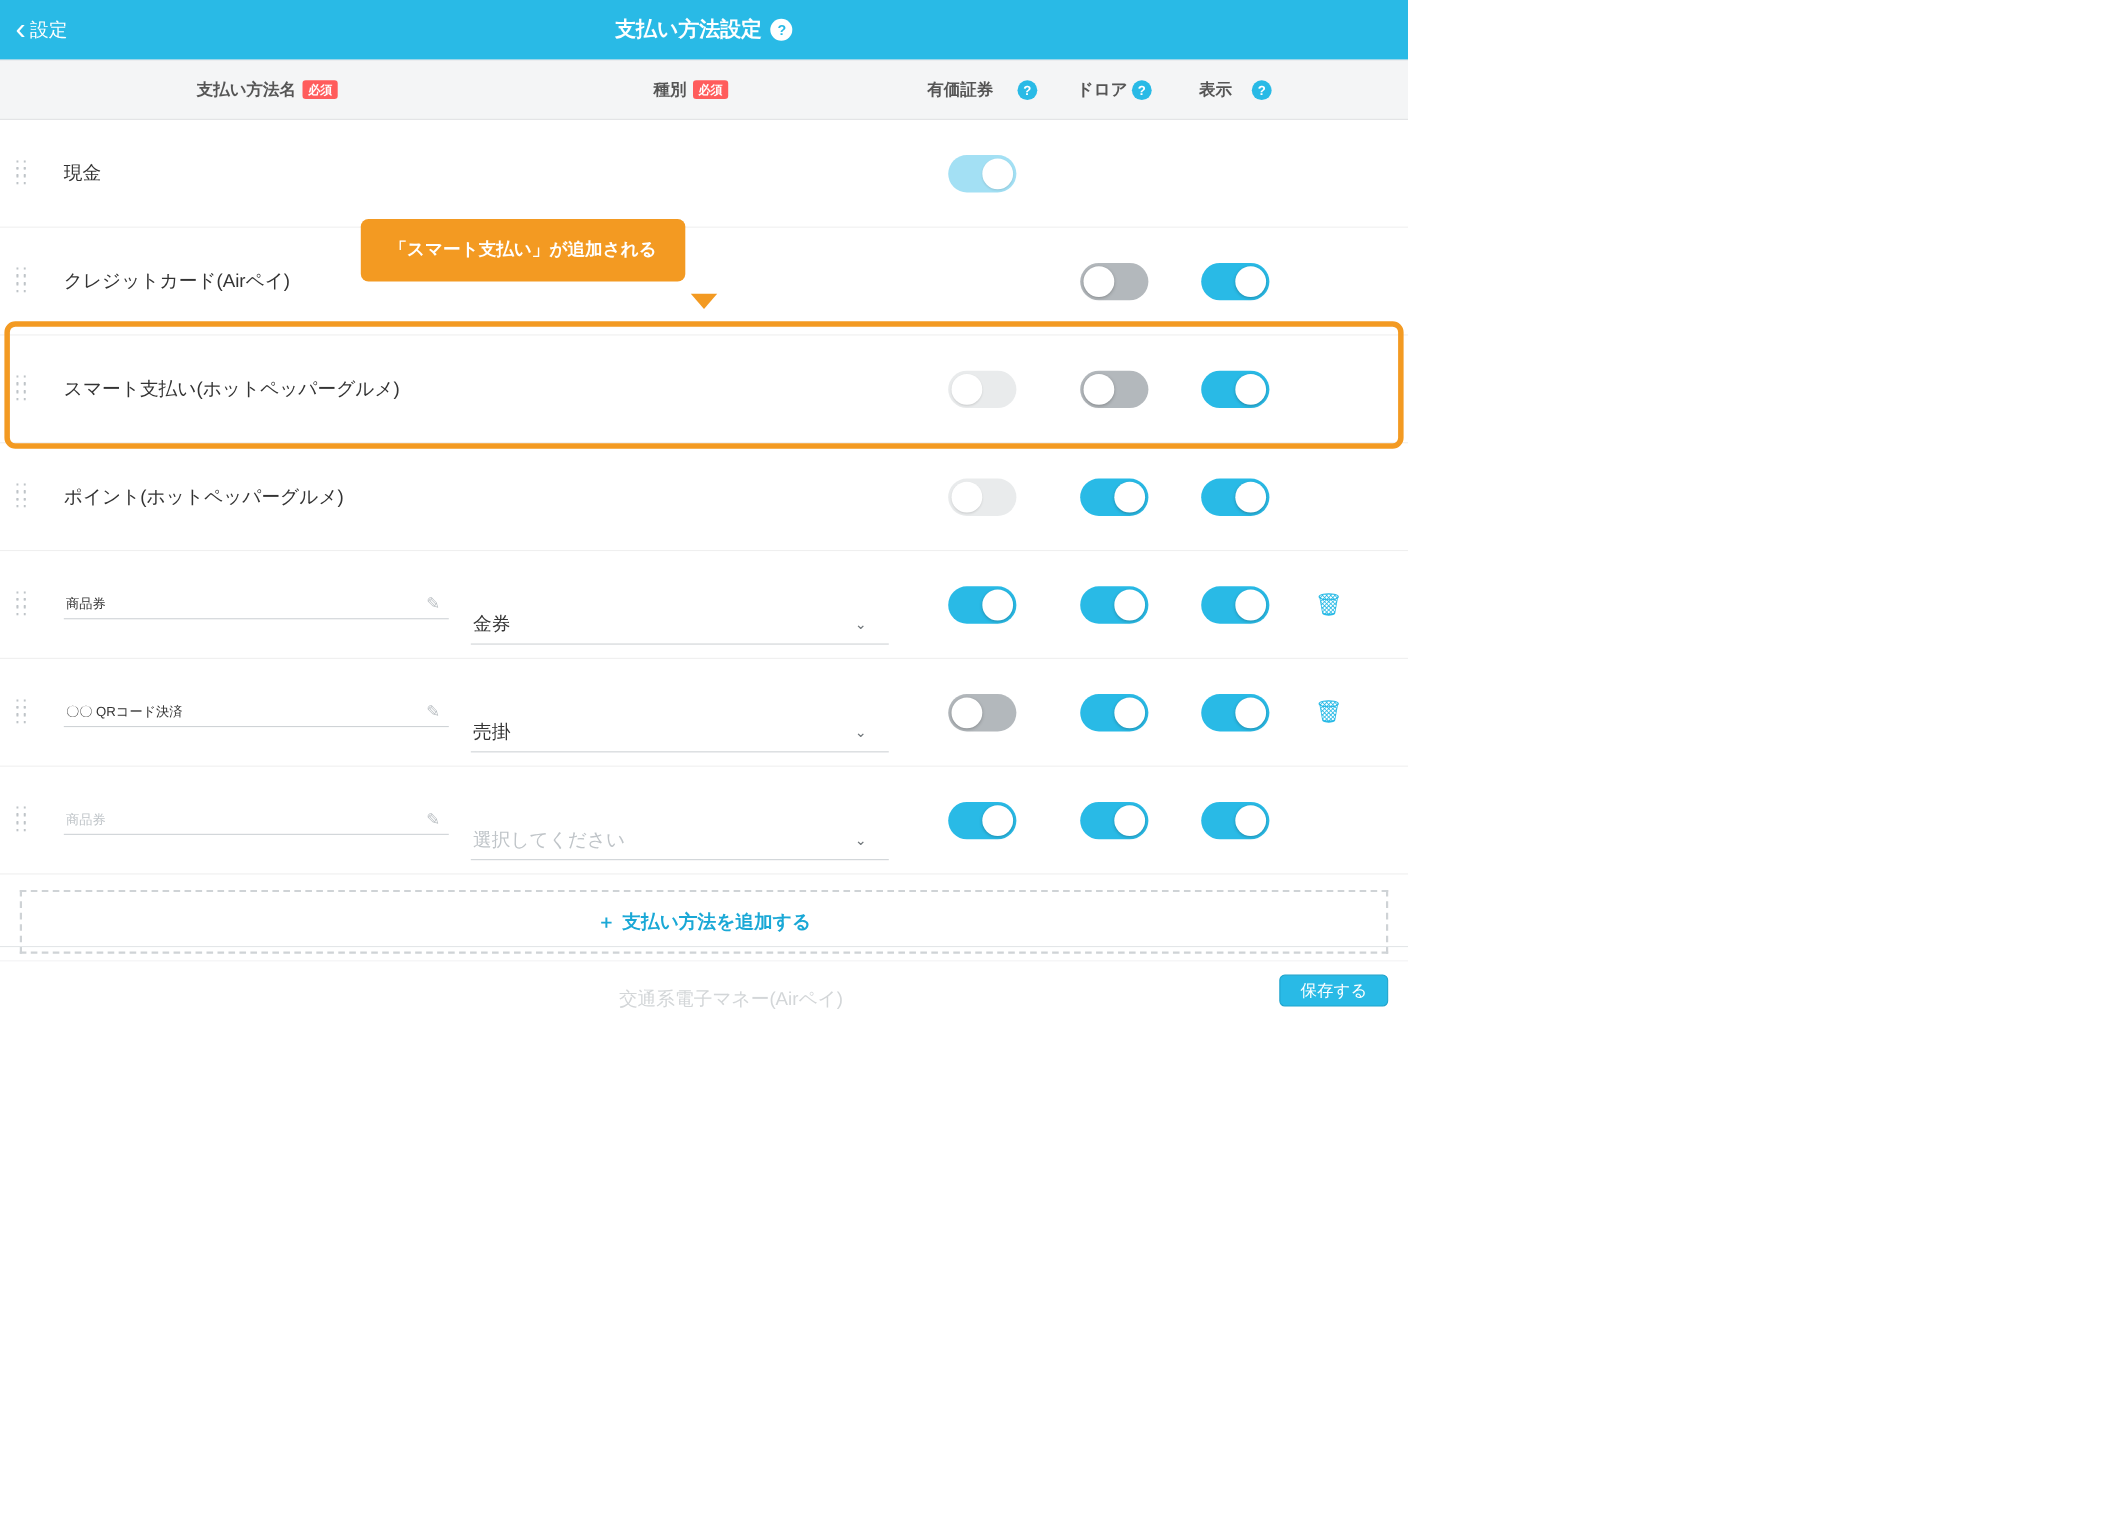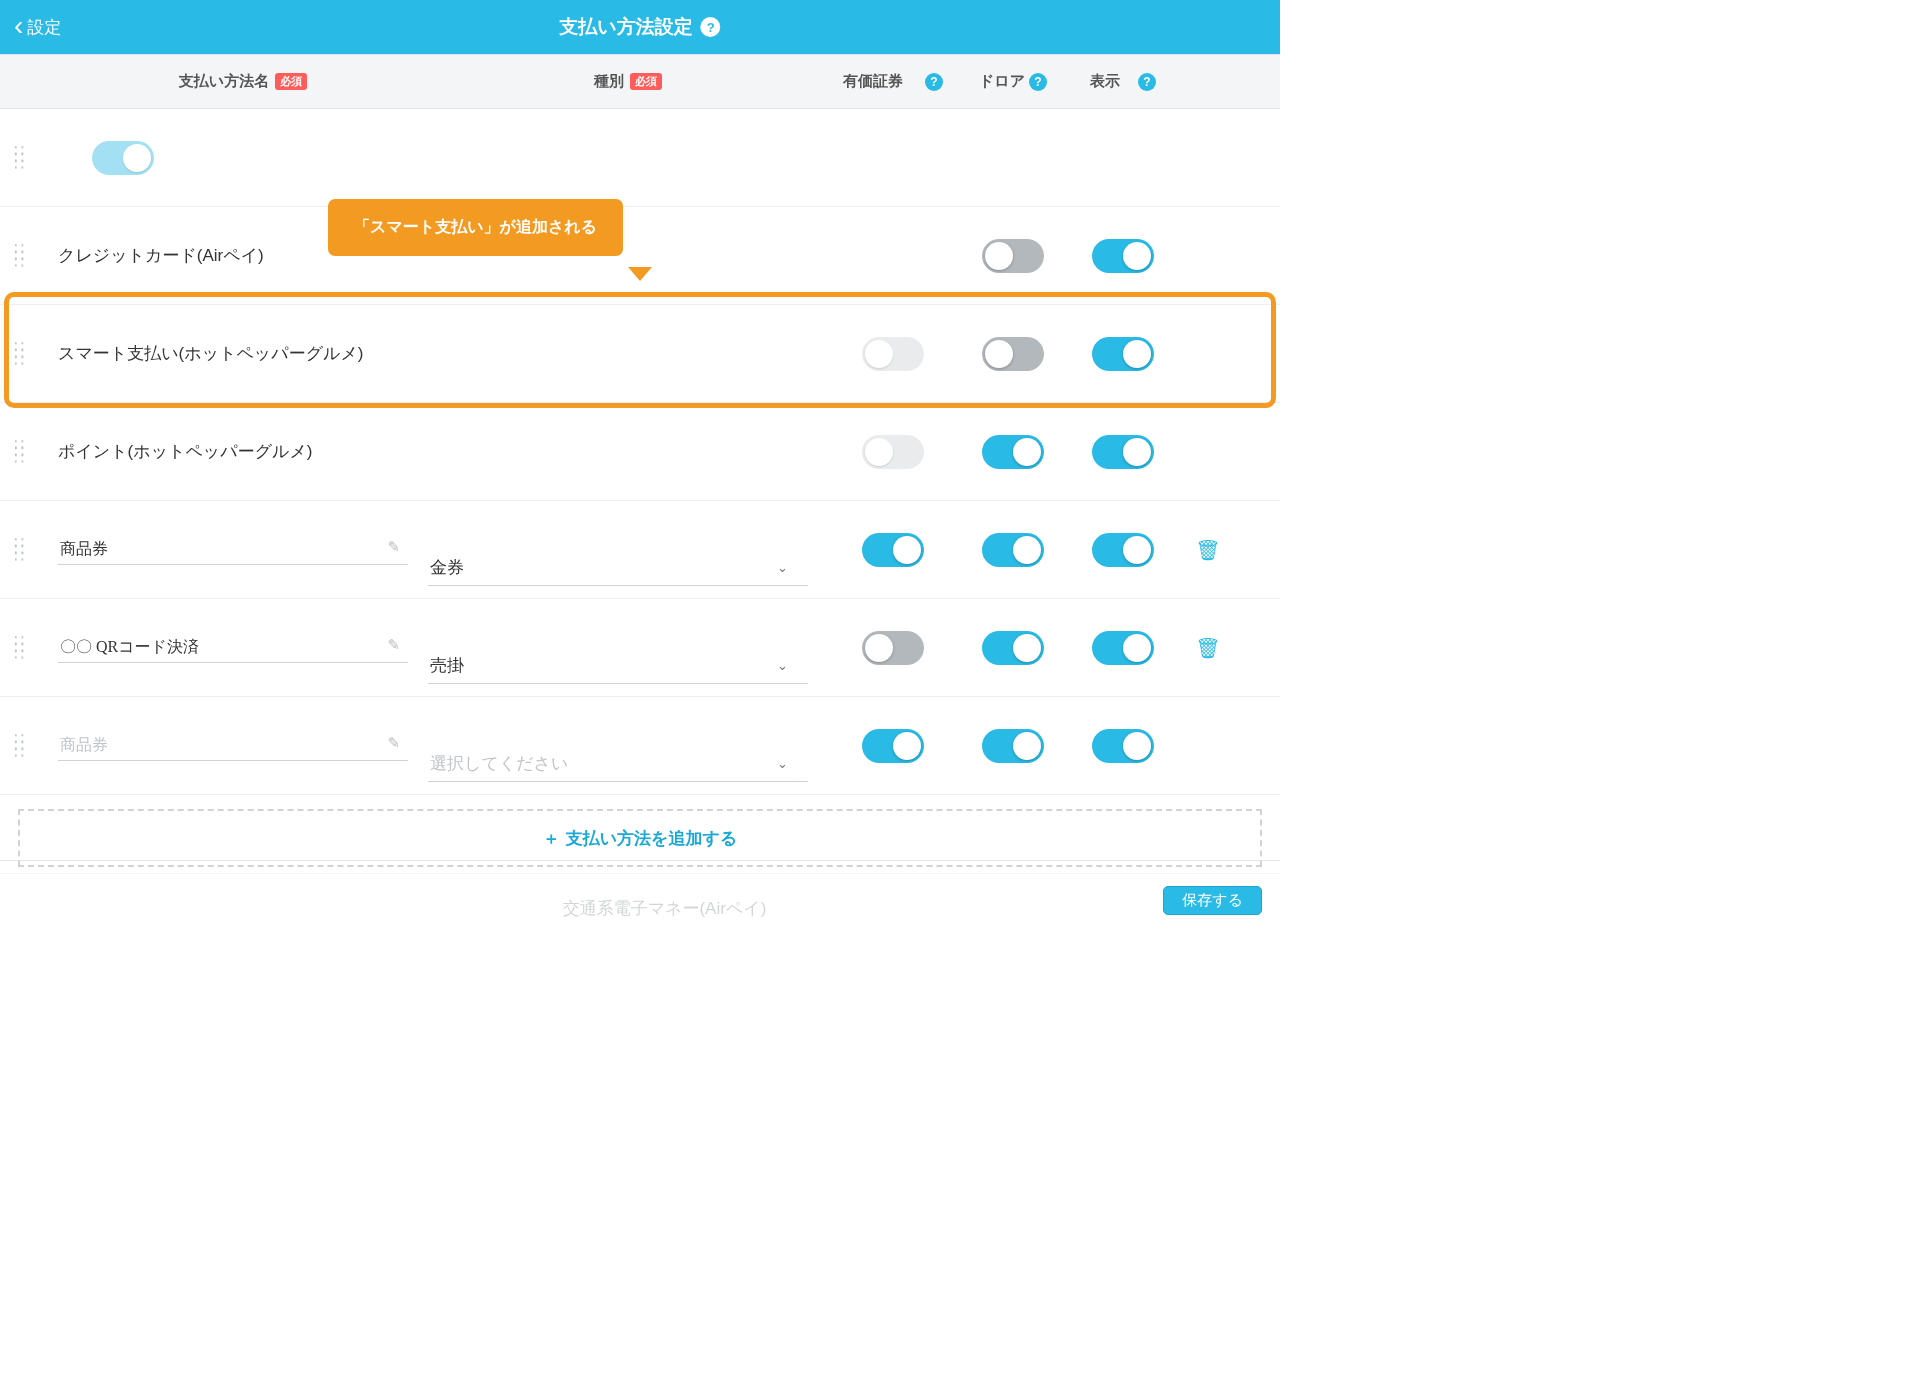--- a/index.html
+++ b/index.html
@@ -114,25 +114,24 @@
 
   .input-wrap {
     width: 370px;
     position: relative;
     padding-right: 20px;
   }
   .text-input {
     width: 100%;
     border: none;
     border-bottom: 1px solid #cfd3d6;
-    font-size: 16px;
+    font-size: 12px;
     padding: 6px 22px 6px 2px;
     outline: none;
     color: #333;
-    font-family: Liberation Serif, serif;
   }
   .text-input::placeholder { color: #bfc4c8; }
   .pencil {
     position:absolute; right:28px; top:4px; color:#b9bec2; font-size:15px;
   }
 
   .select-wrap {
     width: 400px;
     position: relative;
     padding-right: 20px;
@@ -297,20 +296,21 @@
     <span class="help-icon help-icon-blue">?</span>
   </div>
   <div class="col-display">
     <span>表示</span>
     <span class="help-icon help-icon-blue">?</span>
   </div>
 </div>
 
 <div class="row">
   <div class="drag-handle">∷<br>∷<br>∷</div>
+  <div class="row-name-static">現金</div>
   <div class="togglecell">
     <div class="toggle on-disabled">
         <div class="knob"></div>
       </div>
   </div>
   <div class="togglecell narrow"></div>
   <div class="togglecell narrow"></div>
   <div class="deletecell"></div>
 </div>
 

